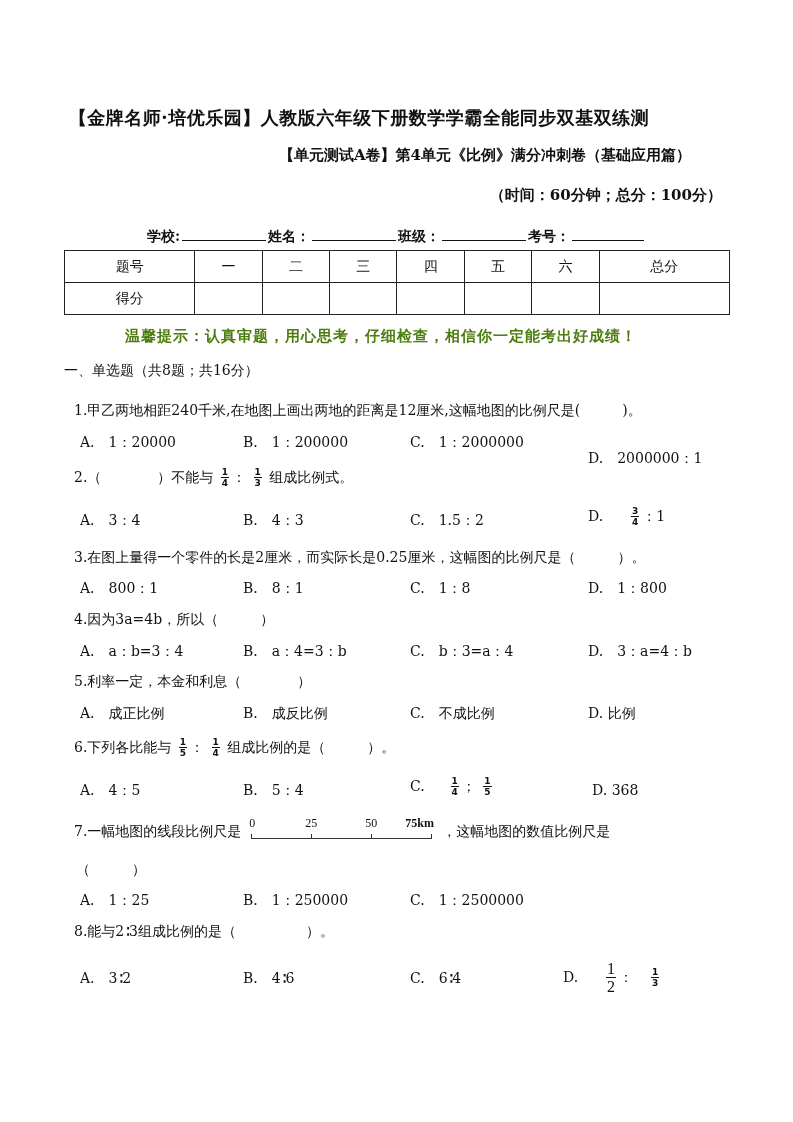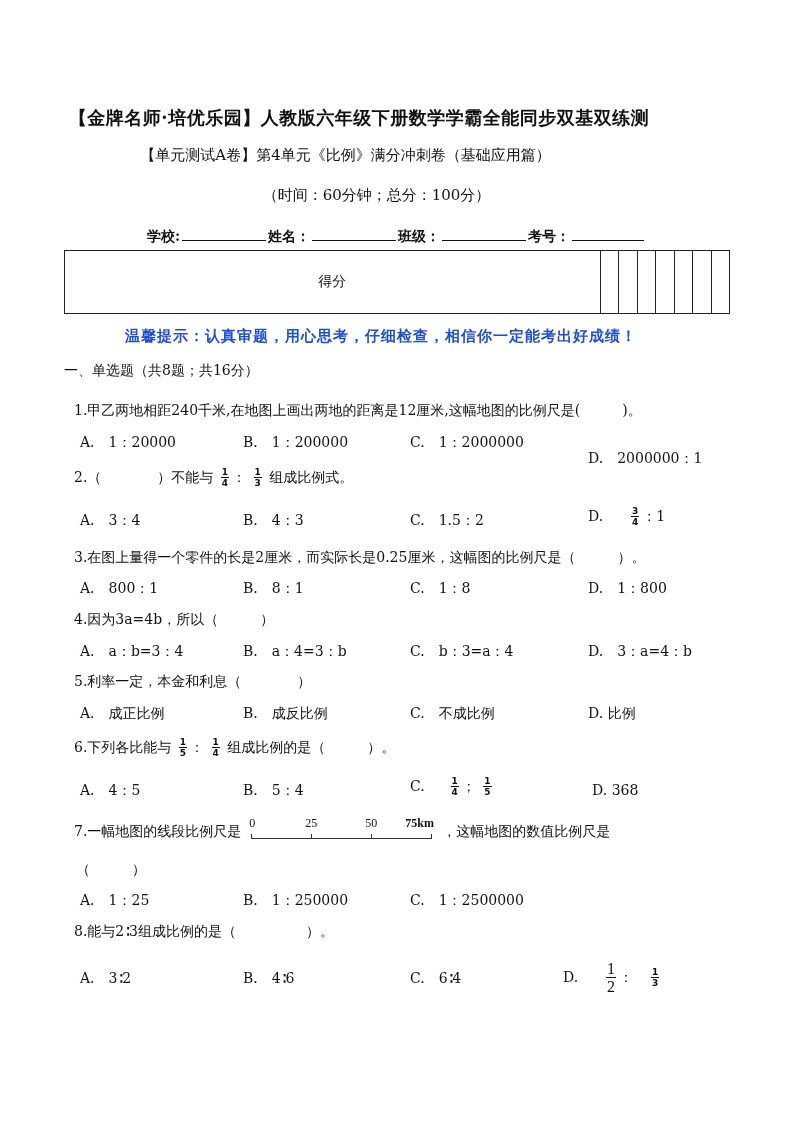--- a/index.html
+++ b/index.html
@@ -1,25 +1,25 @@
 <!DOCTYPE html>
 <html><head>
 <meta charset="utf-8">
 <style>
   html, body { margin:0; padding:0; background:#ffffff; }
   body { width:793px; height:1122px; position:relative; overflow:hidden;
          font-family:"DejaVu Serif", "Liberation Serif", serif; color:#111; }
   .abs { position:absolute; white-space:nowrap; }
   .title { left:0; width:718px; text-align:center; font-weight:bold; font-size:18px; letter-spacing:0.5px; }
-  .subtitle { left:0; width:691px; text-align:center; font-weight:normal; font-size:15px; }
+  .subtitle { left:0; width:691px; text-align:right; font-weight:bold; font-size:15px; }
   .info { left:0; width:793px; text-align:center; font-size:14px; font-weight:bold; }
   .blank { display:inline-block; border-bottom:1px solid #111; height:14px; vertical-align:baseline; margin:0 2px; }
   table.score { position:absolute; left:64px; top:250px; width:666px; height:64px; border-collapse:collapse; font-family:"DejaVu Sans","Liberation Sans",sans-serif; font-size:14px; }
   table.score td { border:1px solid #222; text-align:center; height:31px; padding:0; }
-  .tip { left:0; width:762px; text-align:center; font-size:15px; font-weight:bold; color:#1d4ed8; letter-spacing:1px; }
+  .tip { left:0; width:762px; text-align:center; font-size:15px; font-weight:bold; color:#4d7c0f; letter-spacing:1px; }
   .sec { left:64px; font-size:14px; }
   .q { left:74px; font-size:14px; }
   .opt { font-size:14px; }
   .frac { display:inline-flex; flex-direction:column; align-items:center; vertical-align:middle; font-family:"DejaVu Sans","Liberation Sans",sans-serif; font-size:9px; font-weight:bold; line-height:10px; margin:0 3px; }
   .frac .num { border-bottom:1px solid #111; padding:0 1px; }
   .frac.big { font-family:"Liberation Serif", serif; font-weight:normal; font-size:16px; line-height:17px; }
   .scale { display:inline-block; position:relative; width:185px; height:28px; vertical-align:middle; margin:0 8px; }
   .scale .line { position:absolute; left:2px; right:2px; top:20px; border-bottom:1.5px solid #333; }
   .scale .tick { position:absolute; top:16px; width:0; height:5px; border-left:1px solid #333; }
   .scale .lbl { position:absolute; top:-2px; font-size:12px; font-family:"Liberation Serif", serif; }
@@ -30,20 +30,30 @@
 <div class="abs title" style="top:106px;">【金牌名师·培优乐园】人教版六年级下册数学学霸全能同步双基双练测</div>
 <div class="abs subtitle" style="top:146px;">【单元测试A卷】第4单元《比例》满分冲刺卷（基础应用篇）</div>
 <div class="abs subtitle" style="top:186px;margin-left:31px;">（时间：60分钟；总分：100分）</div>
 
 <div class="abs info" style="top:226px;">
   <span>学校:</span><span class="blank" style="width:84px;"></span><span>姓名：</span><span class="blank" style="width:84px;"></span><span>班级：</span><span class="blank" style="width:84px;"></span><span>考号：</span><span class="blank" style="width:72px;"></span>
 </div>
 
 <table class="score">
   <tbody>
+      <tr>
+    <td>题号</td>
+    <td>一</td>
+    <td>二</td>
+    <td>三</td>
+    <td>四</td>
+    <td>五</td>
+    <td>六</td>
+    <td>总分</td>
+  </tr>
   <tr>
     <td>得分</td>
     <td></td>
     <td></td>
     <td></td>
     <td></td>
     <td></td>
     <td></td>
     <td></td>
   </tr>

